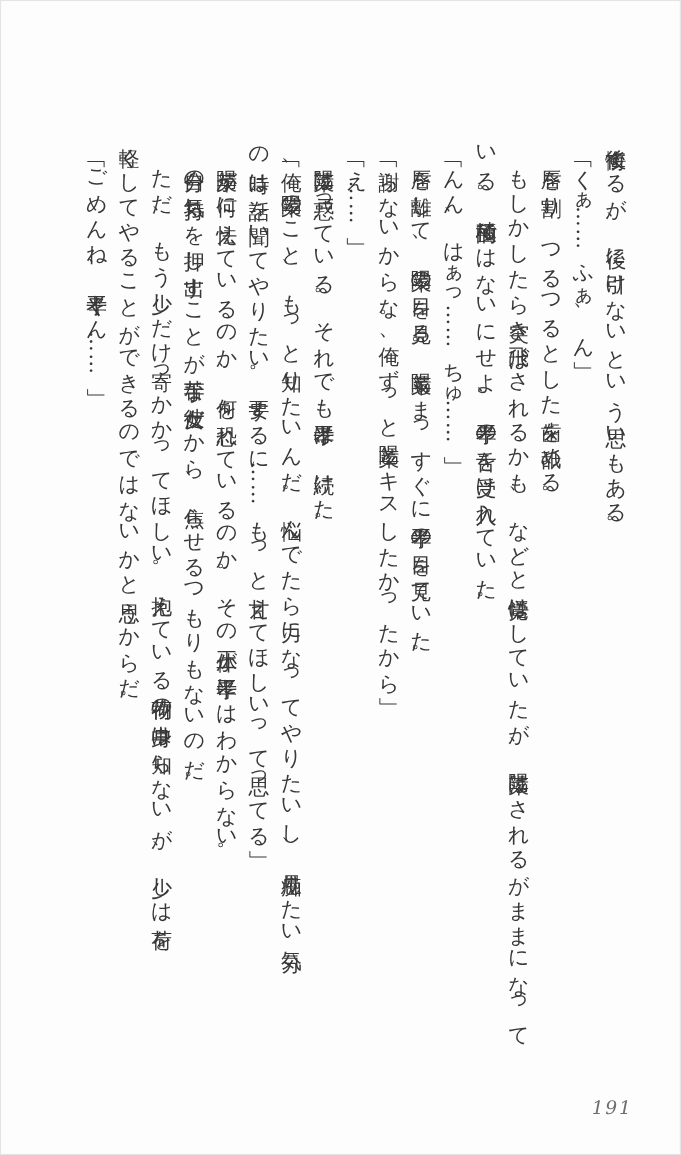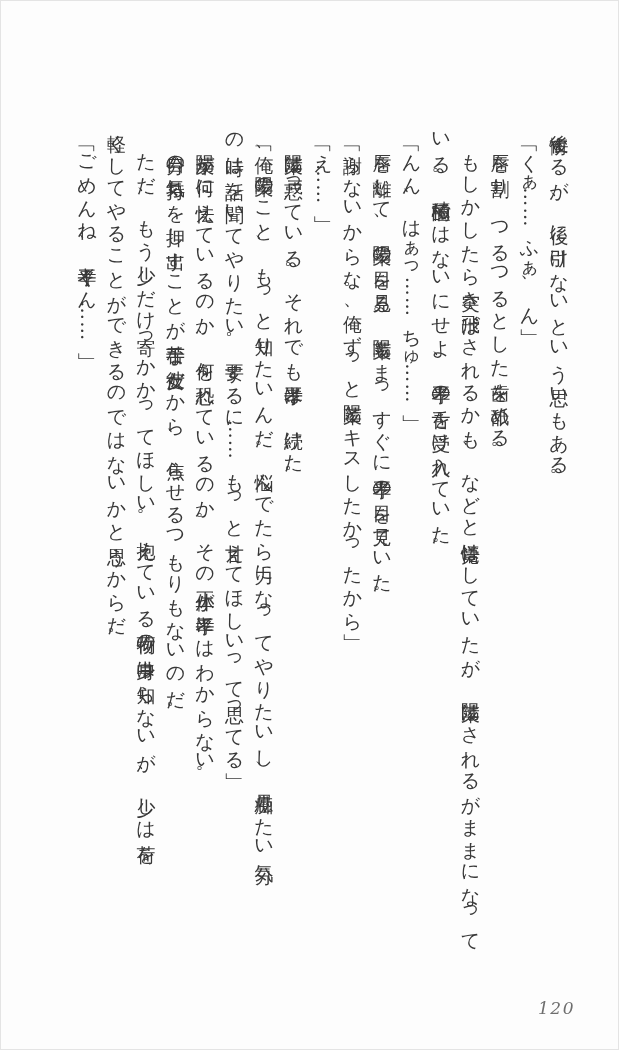--- a/index.html
+++ b/index.html
@@ -63,15 +63,15 @@
     <div class="vline indented">陽菜は戸惑っている。それでも孝平は、続けた。</div>
     <div class="vline indented">「俺、陽菜のこと、もっと知りたいんだ。悩んでたら力になってやりたいし、愚痴りたい気分</div>
     <div class="vline">の時は話を聞いてやりたい。要するに……もっと甘えてほしいって思ってる」</div>
     <div class="vline indented">陽菜が何に怯えているのか、何を恐れているのか。その正体が孝平にはわからない。</div>
     <div class="vline indented">自分の気持ちを押し出すことが苦手な彼女だから、焦らせるつもりもないのだ。</div>
     <div class="vline indented">ただ、もう少しだけ寄っかかってほしい。抱えている荷物の中身は知らないが、少しは荷を</div>
     <div class="vline">軽くしてやることができるのではないかと思うからだ。</div>
     <div class="vline indented">「ごめんね、孝平くん……」</div>
   </div>
 
-  <div class="page-number">120</div>
+  <div class="page-number">191</div>
 
 </div>
 
 </body></html>

